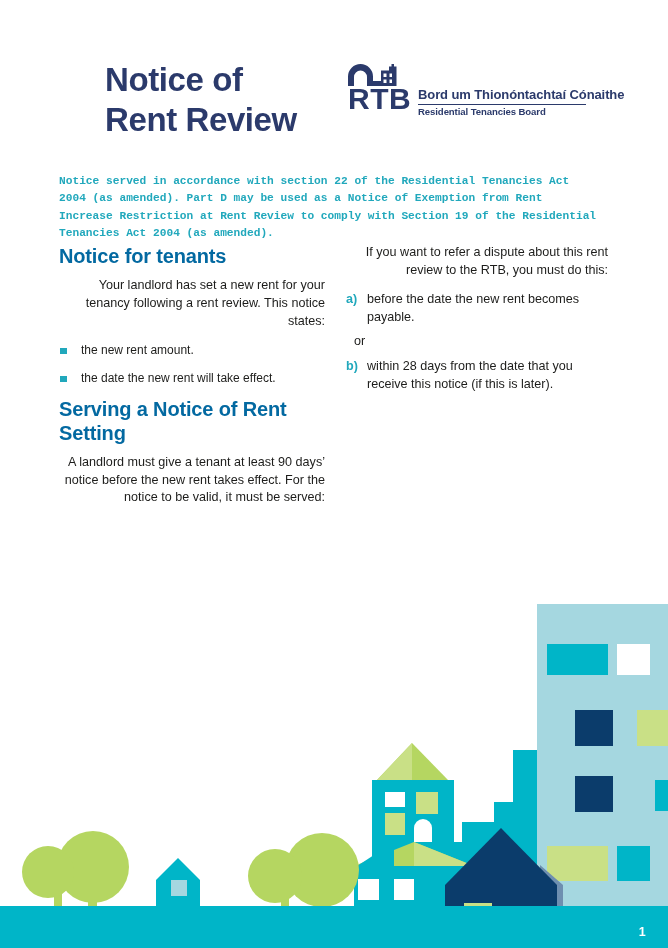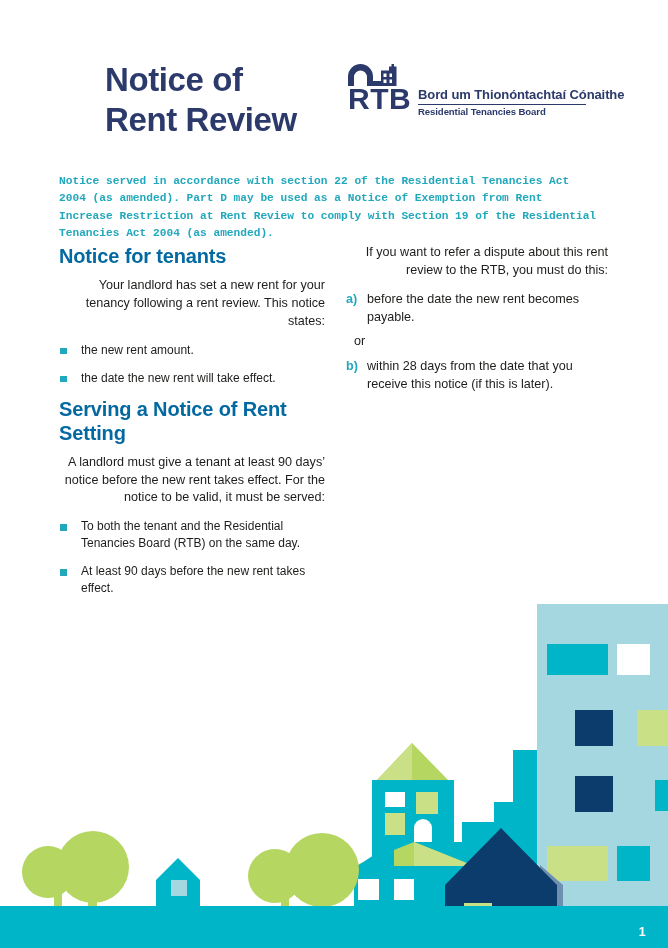--- a/index.html
+++ b/index.html
@@ -263,30 +263,20 @@
         <li>
           <span class="sq"></span>
           <span>the date the new rent will take effect.</span>
         </li>
       </ul>
 
       <h2 class="sec-title second">Serving a Notice of Rent Setting</h2>
 
       <p class="body-text">A landlord must give a tenant at least 90 days’ notice before the new rent takes effect. For the notice to be valid, it must be served:</p>
 
-      <ul class="sq-list">
-        <li>
-          <span class="sq"></span>
-          <span>To both the tenant and the Residential Tenancies Board (RTB) on the same day.</span>
-        </li>
-        <li>
-          <span class="sq"></span>
-          <span>At least 90 days before the new rent takes effect.</span>
-        </li>
-      </ul>
     </div>
 
     <div class="col col-right">
 
 
       <p class="body-text">If you want to refer a dispute about this rent review to the RTB, you must do this:</p>
 
       <div class="alpha-item">
         <span class="marker">a)</span>
         <span>before the date the new rent becomes payable.</span>

